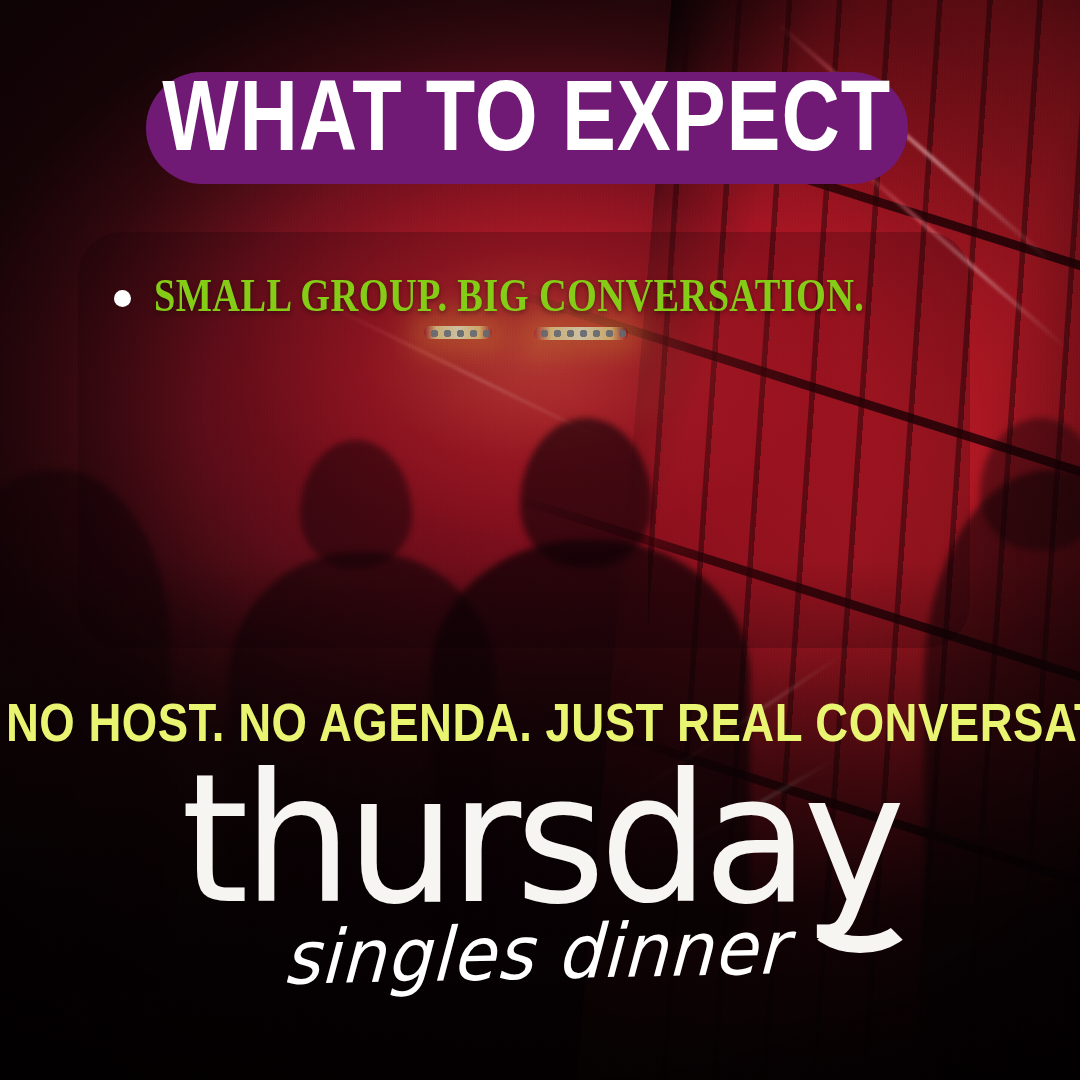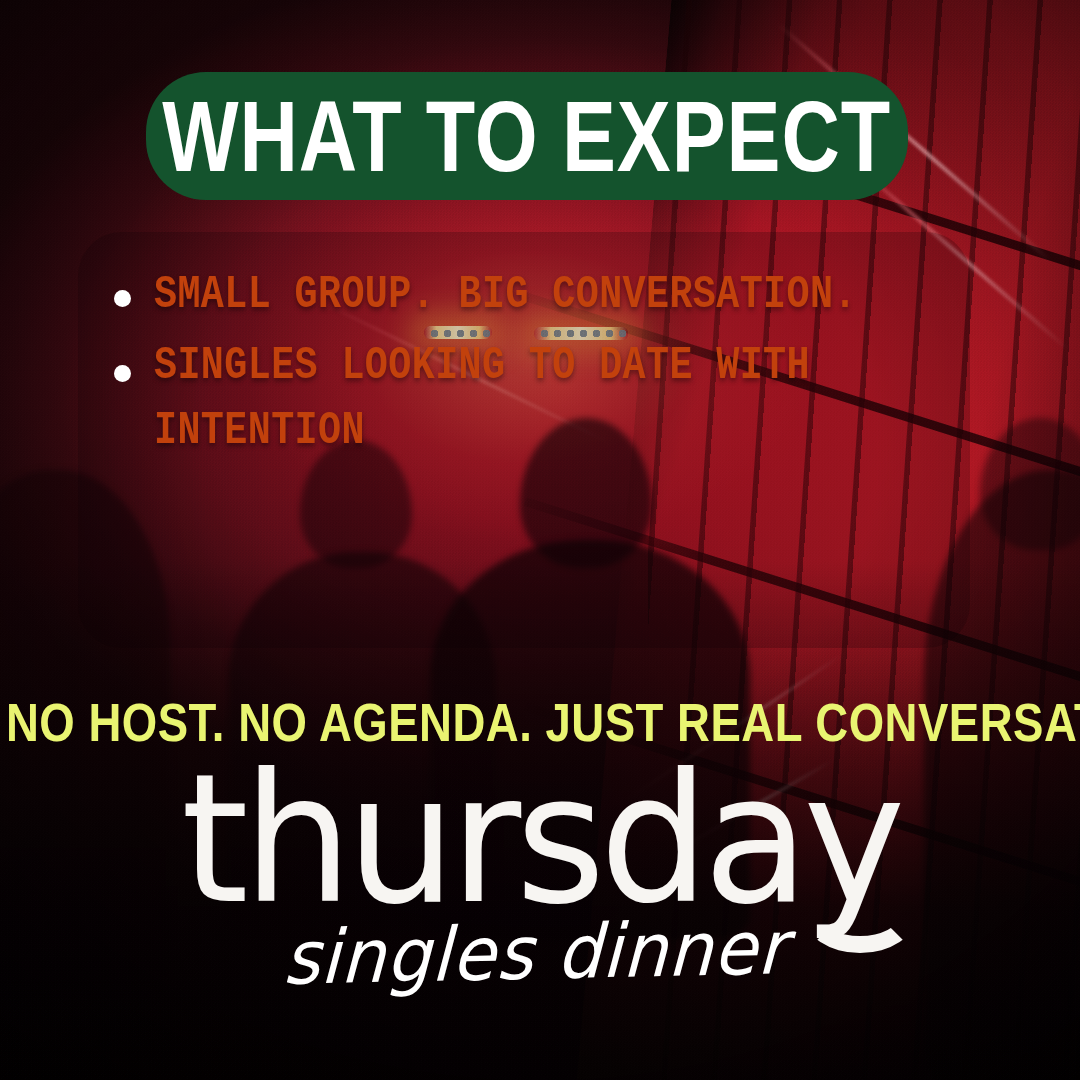--- a/index.html
+++ b/index.html
@@ -183,25 +183,25 @@
     position: absolute;
     inset: 0;
   }
 
   
   .title-pill {
     position: absolute;
     left: 146px;
     top: 72px;
     width: 762px;
-    height: 128px;
-    background: #14532d;
+    height: 112px;
+    background: #701a75;
     border-radius: 60px;
     display: flex;
-    align-items: center;
+    align-items: flex-start;
     justify-content: center;
   }
   .title-text {
     color: #ffffff;
     font-family: "Liberation Sans Narrow", "Liberation Sans", sans-serif;
     font-weight: 700;
     font-size: 86px;
     line-height: 1;
     letter-spacing: 1px;
     transform: scaleX(0.94) scaleY(1.16);
@@ -225,22 +225,22 @@
     top: 268px;
     width: 880px;
     margin: 0;
     padding: 0;
     list-style: none;
   }
   .bullet-item {
     position: relative;
     padding-left: 46px;
     margin-bottom: 18px;
-    color: #c2410c;
-    font-family: Liberation Mono, monospace;
+    color: #84cc16;
+    font-family: Liberation Serif, serif;
     font-weight: 700;
     font-size: 40px;
     line-height: 1.42;
     letter-spacing: 0.4px;
     text-transform: uppercase;
     transform-origin: left top;
     text-shadow: 0 2px 5px rgba(0,0,0,0.40);
   }
   .bullet-item .txt {
     display: inline-block;
@@ -391,24 +391,20 @@
       <div class="title-text">WHAT TO EXPECT</div>
     </div>
 
     <div class="bullets-panel"></div>
 
     <ul class="bullets-list">
       <li class="bullet-item">
         <span class="bullet-dot"></span>
         <span class="txt">SMALL GROUP. BIG CONVERSATION.</span>
       </li>
-      <li class="bullet-item">
-        <span class="bullet-dot"></span>
-        <span class="txt">SINGLES LOOKING TO DATE WITH INTENTION</span>
-      </li>
     </ul>
 
     <div class="tagline">
       <span>NO HOST. NO AGENDA. JUST REAL CONVERSATION</span>
     </div>
 
     <div class="logo-wrap">
       <div class="logo-mark">
         <span class="logo-word">thursday</span>
         <span class="logo-smile"></span>

